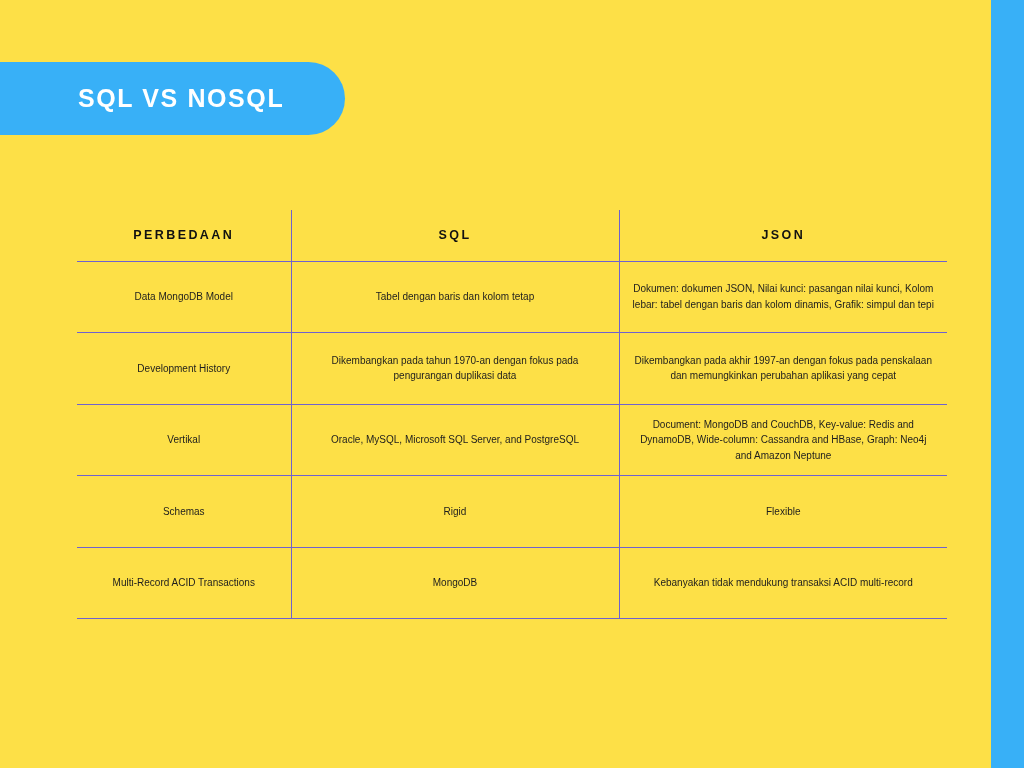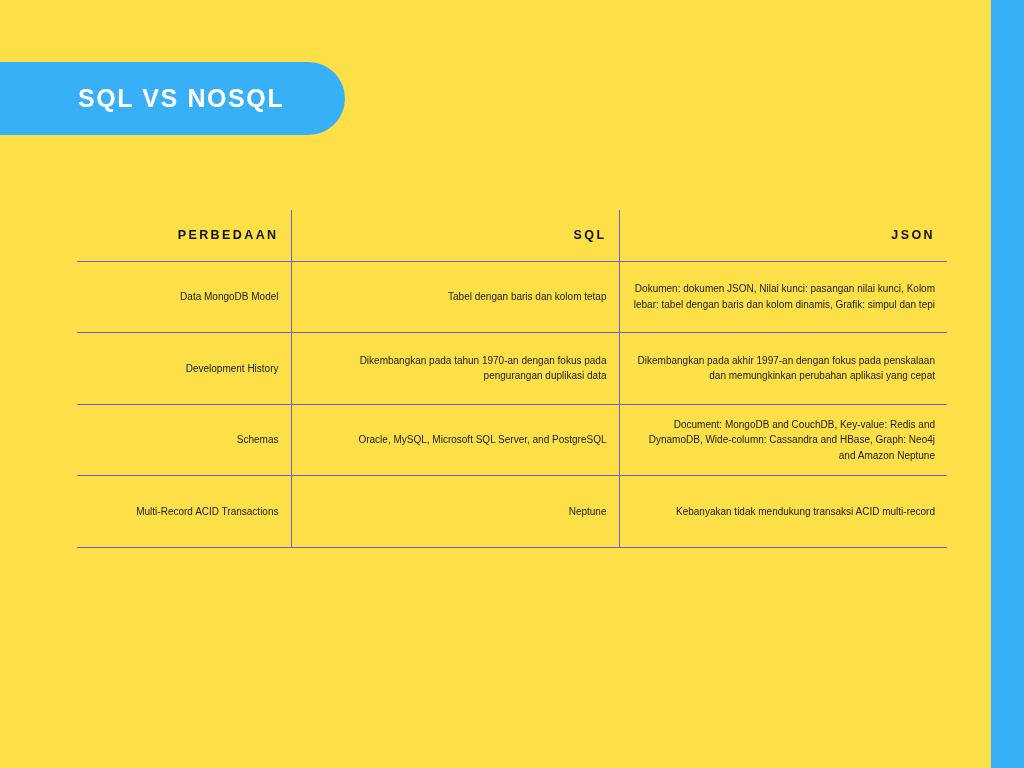--- a/index.html
+++ b/index.html
@@ -65,21 +65,21 @@
     height: 481px;
   }
   table.cmp {
     width: 870px;
     border-collapse: collapse;
     table-layout: fixed;
   }
   table.cmp td, table.cmp th {
     padding: 0 12px;
     vertical-align: middle;
-    text-align: right;
+    text-align: center;
     color: #1d1d1d;
     box-sizing: border-box;
   }
 
   
   col.c0 { width: 214px; }
   col.c1 { width: 328px; }
   col.c2 { width: 328px; }
 
   
@@ -151,26 +151,31 @@
           <td class="cell-0 label-cell">Data MongoDB Model</td>
           <td class="cell-1">Tabel dengan baris dan kolom tetap</td>
           <td class="cell-2">Dokumen: dokumen JSON, Nilai kunci: pasangan nilai kunci, Kolom lebar: tabel dengan baris dan kolom dinamis, Grafik: simpul dan tepi</td>
         </tr>
         <tr class="body-row">
           <td class="cell-0 label-cell">Development History</td>
           <td class="cell-1">Dikembangkan pada tahun 1970-an dengan fokus pada pengurangan duplikasi data</td>
           <td class="cell-2">Dikembangkan pada akhir 1997-an dengan fokus pada penskalaan dan memungkinkan perubahan aplikasi yang cepat</td>
         </tr>
         <tr class="body-row">
-          <td class="cell-0 label-cell">Schemas</td>
+          <td class="cell-0 label-cell">Vertikal</td>
           <td class="cell-1">Oracle, MySQL, Microsoft SQL Server, and PostgreSQL</td>
           <td class="cell-2">Document: MongoDB and CouchDB, Key-value: Redis and DynamoDB, Wide-column: Cassandra and HBase, Graph: Neo4j and Amazon Neptune</td>
         </tr>
         <tr class="body-row">
+          <td class="cell-0 label-cell">Schemas</td>
+          <td class="cell-1 small-text">Rigid</td>
+          <td class="cell-2 small-text nudge-down">Flexible</td>
+        </tr>
+        <tr class="body-row">
           <td class="cell-0 label-cell">Multi-Record ACID Transactions</td>
-          <td class="cell-1">Neptune</td>
+          <td class="cell-1">MongoDB</td>
           <td class="cell-2">Kebanyakan tidak mendukung transaksi ACID multi-record</td>
         </tr>
       </tbody>
     </table>
   </div>
 
 </div>
 
 </body></html>

